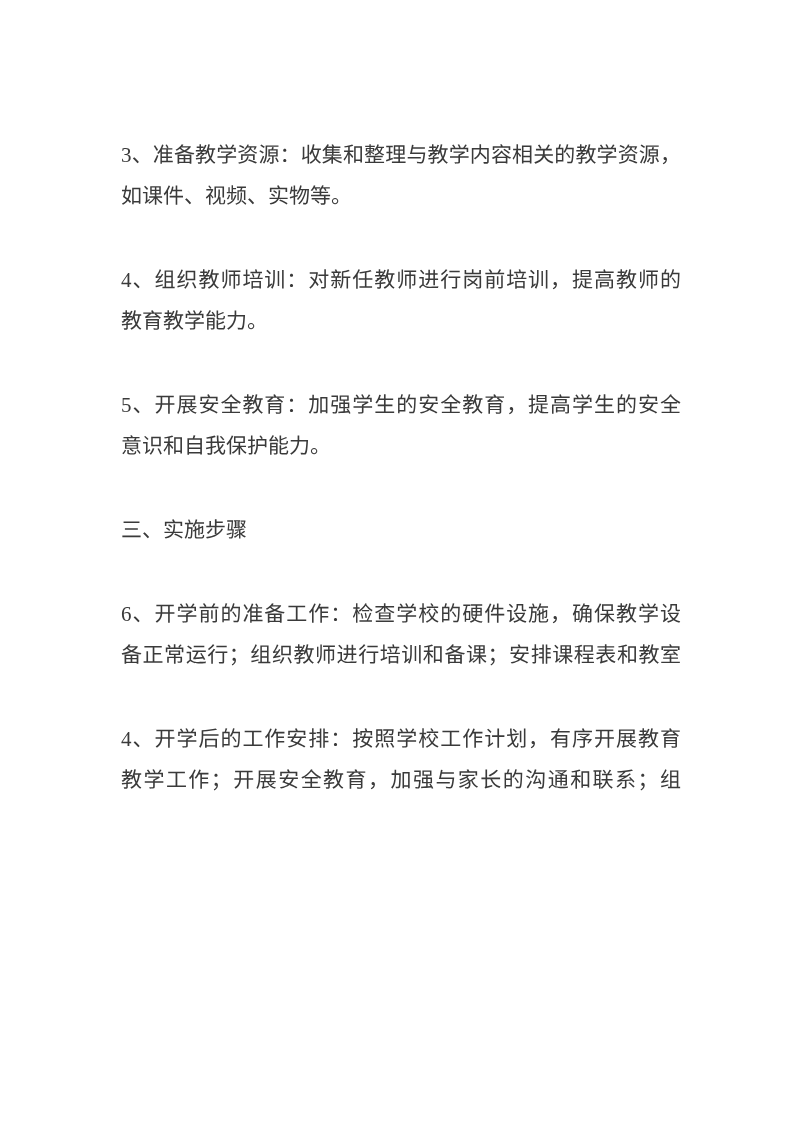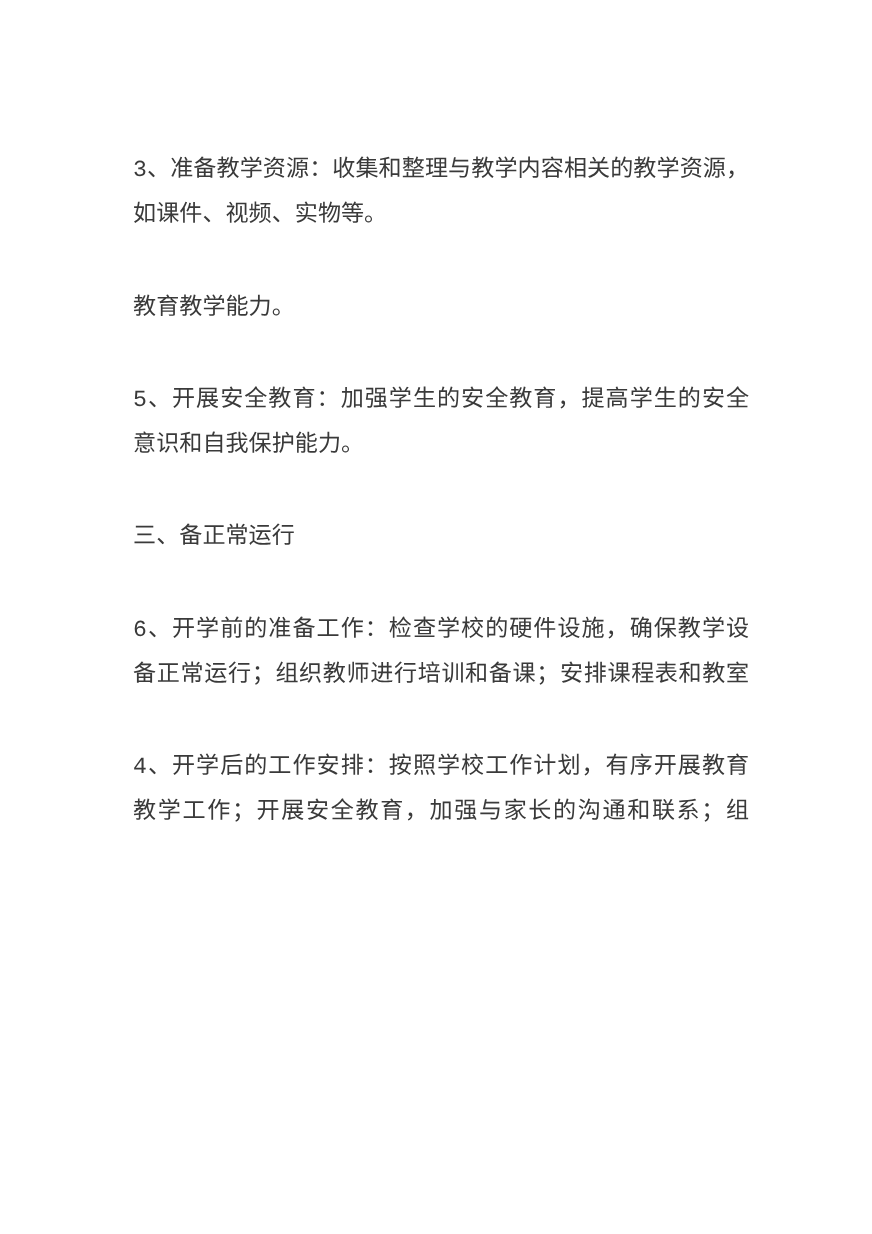--- a/index.html
+++ b/index.html
@@ -6,21 +6,21 @@
     margin: 0;
     padding: 0;
     background: #ffffff;
   }
   .page {
     position: relative;
     width: 793px;
     height: 1122px;
     background: #ffffff;
     overflow: hidden;
-    font-family: Liberation Mono, monospace;
+    font-family: Liberation Serif, serif;
   }
   .content {
     position: absolute;
     left: 121px;
     top: 135px;
     width: 560px;
     color: #3a3a3a;
     font-size: 21px;
     line-height: 41px;
   }
@@ -51,30 +51,31 @@
 
 <div class="page">
   <div class="content">
 
     <p class="para">
       <span class="ln j">3、准备教学资源：收集和整理与教学内容相关的教学资源，</span>
       <span class="ln l">如课件、视频、实物等。</span>
     </p>
 
     <p class="para">
+      <span class="ln j">4、组织教师培训：对新任教师进行岗前培训，提高教师的</span>
       <span class="ln l">教育教学能力。</span>
     </p>
 
     <p class="para">
       <span class="ln j">5、开展安全教育：加强学生的安全教育，提高学生的安全</span>
       <span class="ln l">意识和自我保护能力。</span>
     </p>
 
     <p class="heading">
-      <span class="ln l">三、备正常运行</span>
+      <span class="ln l">三、实施步骤</span>
     </p>
 
     <p class="para">
       <span class="ln j">6、开学前的准备工作：检查学校的硬件设施，确保教学设</span>
       <span class="ln j">备正常运行；组织教师进行培训和备课；安排课程表和教室</span>
     </p>
 
 
     <p class="para">
       <span class="ln j">4、开学后的工作安排：按照学校工作计划，有序开展教育</span>

